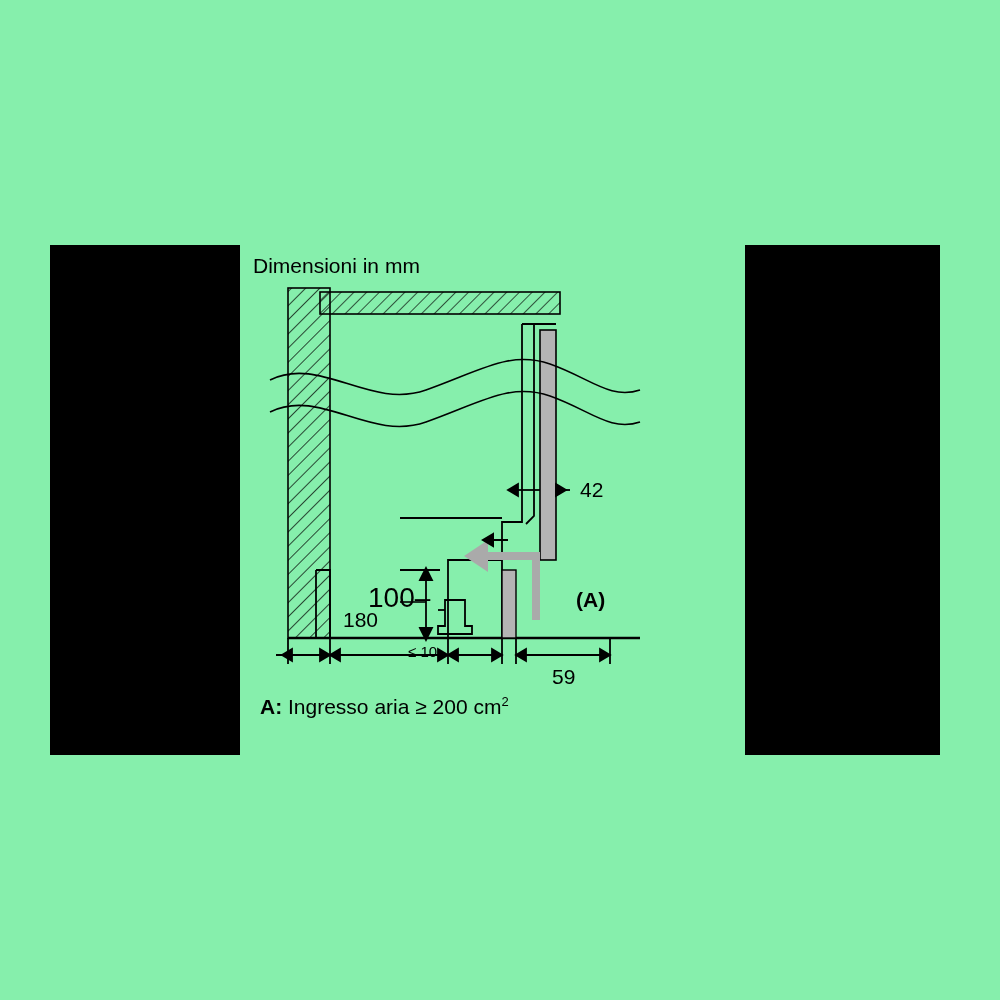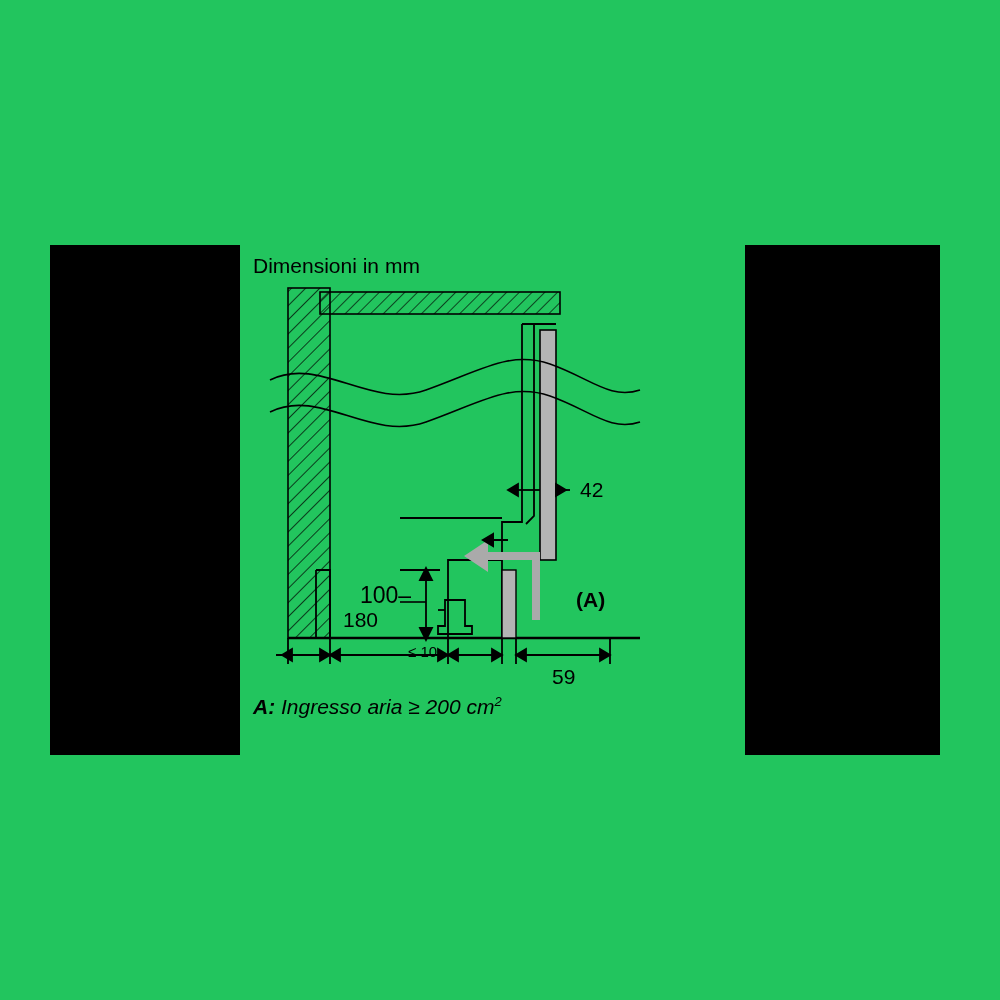--- a/index.html
+++ b/index.html
@@ -12,21 +12,21 @@
     height: 1000px;
     font-family: "Liberation Sans", sans-serif;
     position: relative;
     overflow: hidden;
   }
   #page {
     position: absolute;
     left: 0; top: 0;
     width: 1000px;
     height: 1000px;
-    background: #22c55e;
+    background: #86efac;
   }
   .bar {
     position: absolute;
     background: #000000;
   }
   #bar-left {
     left: 50px;
     top: 245px;
     width: 190px;
     height: 510px;
@@ -49,24 +49,23 @@
     color: #000000;
     white-space: nowrap;
     line-height: 1.15;
   }
   #title-text {
     left: 253px;
     top: 254px;
     font-size: 21px;
   }
   #caption {
-    left: 253px;
+    left: 260px;
     top: 695px;
     font-size: 21px;
-    font-style: italic;
   }
   #caption b { font-weight: bold; }
   #caption sup { font-size: 13px; vertical-align: super; }
   .svg-wrap { position: absolute; left: 0; top: 0; }
 </style>
 </head>
 <body>
 
 <div id="page">
 
@@ -172,21 +171,21 @@
         <path d="M 252 409 L 262 415 L 252 421 Z"></path>
 
         <line x1="276" y1="415" x2="370" y2="415"></line>
         <path d="M 286 409 L 276 415 L 286 421 Z"></path>
         <path d="M 360 409 L 370 415 L 360 421 Z"></path>
       </g>
     </svg>
 
     <div class="txt" style="left:340px; top:238px; font-size:21px;">42</div>
 
-    <div class="txt" style="left:120px; top:342px; font-size:23px;">100–</div>
+    <div class="txt" style="left:128px; top:342px; font-size:28px;">100–</div>
     <div class="txt" style="left:103px; top:368px; font-size:21px;">180</div>
 
     <div class="txt" style="left:124px; top:403px; font-size:15px;margin-left:44px;">≤ 10</div>
 
     <div class="txt" style="left:312px; top:403px; font-size:21px;margin-top:22px;">59</div>
 
     <div class="txt" style="left:336px; top:348px; font-size:21px; font-weight:bold;">(A)</div>
   </div>
 
   <div class="txt" id="caption">

